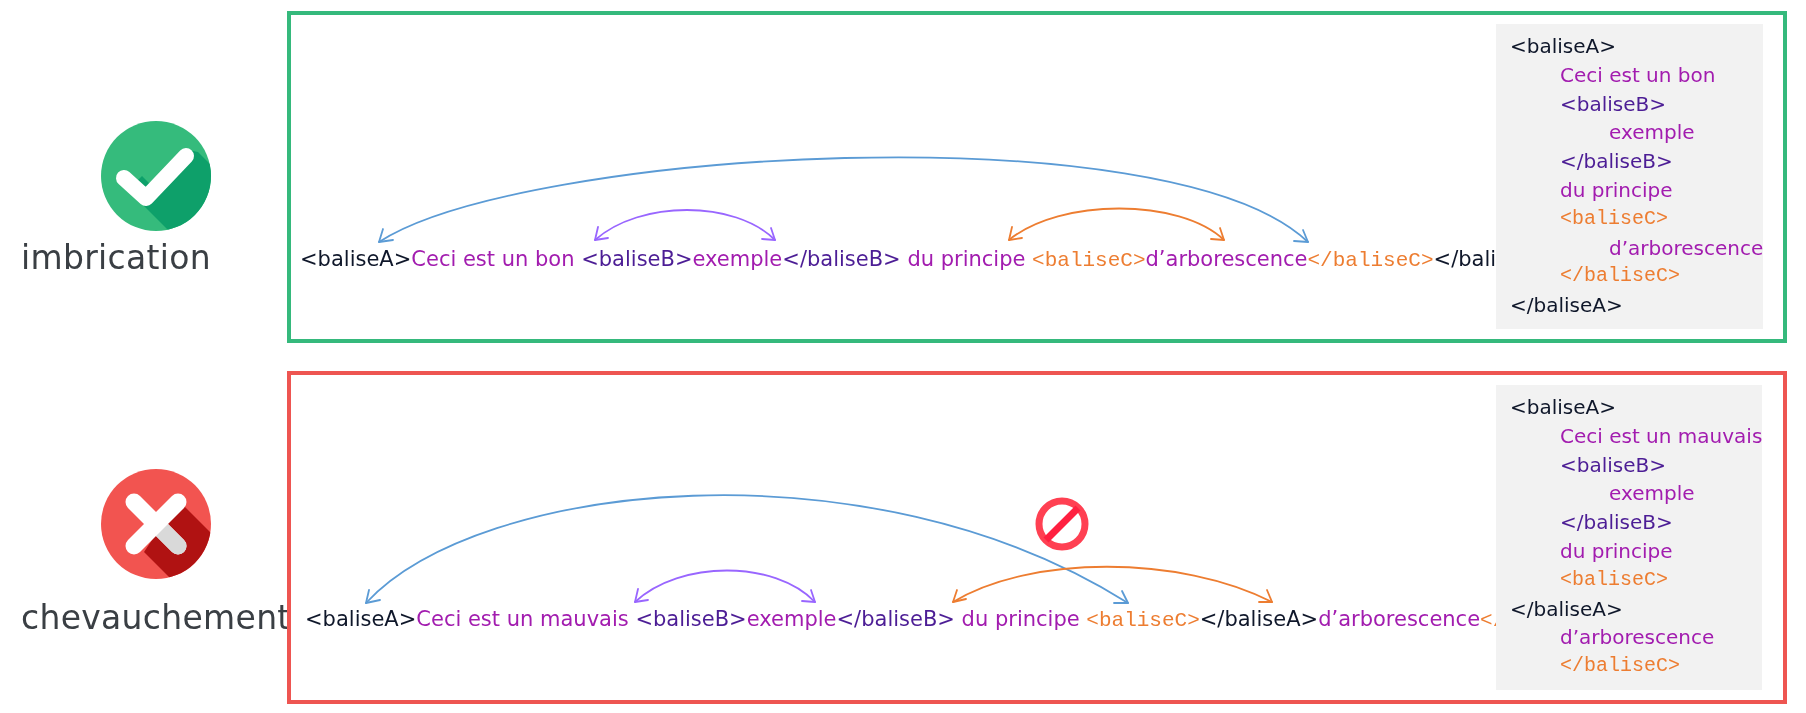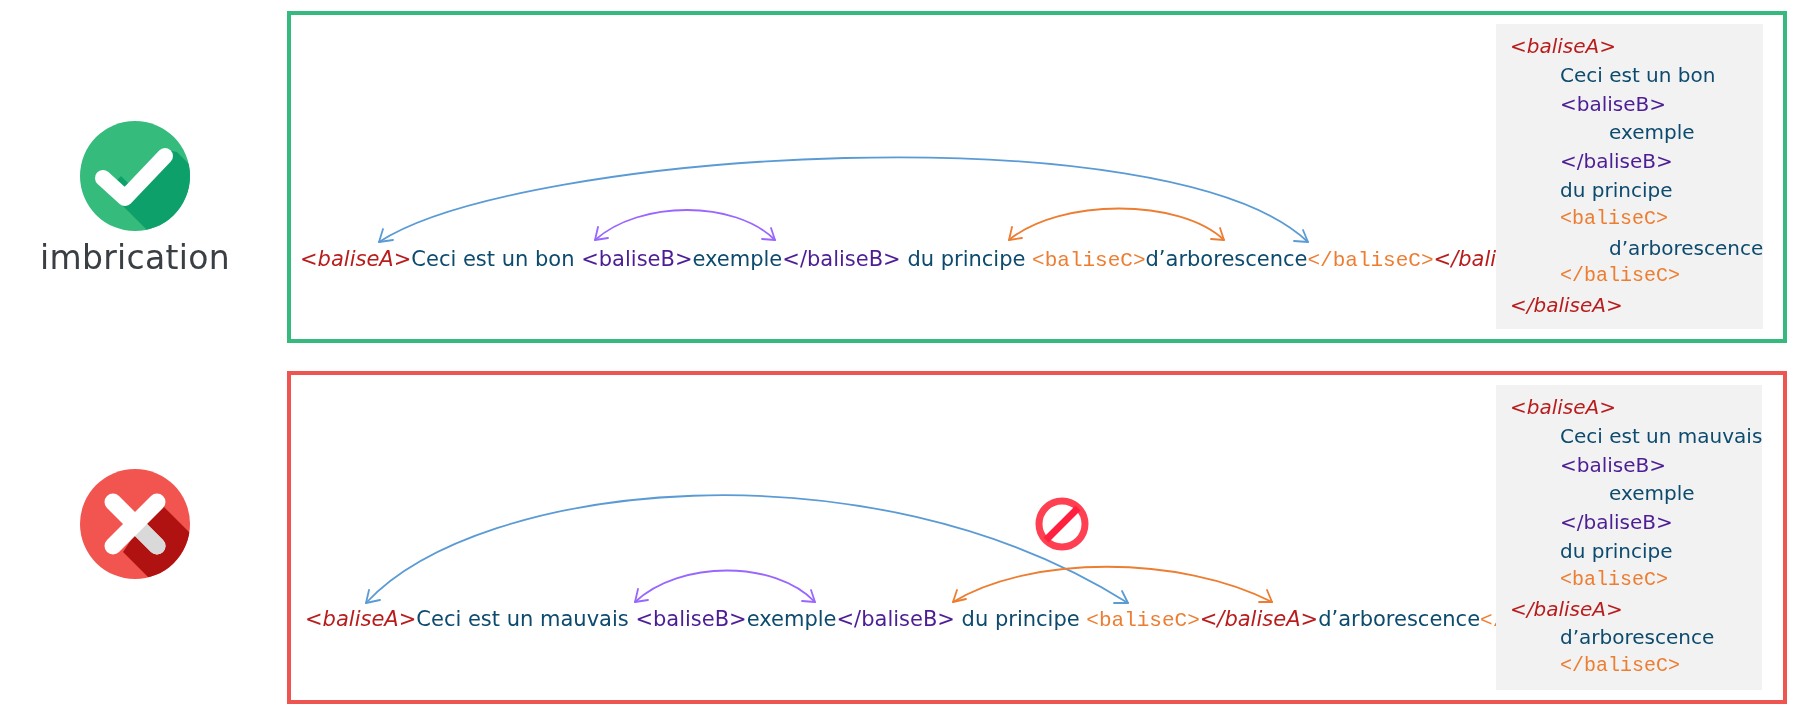--- a/index.html
+++ b/index.html
@@ -1,26 +1,26 @@
 <!DOCTYPE html>
 <html><head>
 <meta charset="utf-8">
 <style>
   html, body { margin:0; padding:0; background:#ffffff; }
   body { width:1806px; height:713px; position:relative; overflow:hidden;
          font-family:"Liberation Sans", "DejaVu Sans", sans-serif; }
-  .status { position:absolute; left:0; width:270px; text-align:center; }
+  .status { position:absolute; left:0; width:270px; text-align:left;padding-left:21px; }
   .status svg { display:block; margin:0 auto; }
   .status-label { font-size:33px; color:#3a3f44; margin-top:6px; font-family:"DejaVu Sans", sans-serif; letter-spacing:0.3px; }
   .panel { position:absolute; left:287px; width:1500px; box-sizing:border-box; border:4px solid; }
   .panel.good { top:11px; height:332px; border-color:#35b97c; }
   .panel.bad  { top:371px; height:333px; border-color:#ee5551; }
   .arcs { position:absolute; left:0; top:0; }
   .inline { position:absolute; white-space:nowrap; font-size:21px; color:#000; font-family:"DejaVu Sans", sans-serif; }
-  .A { color:#b91c1c;font-style:italic; } .B { color:#4c1d95; } .C { color:#ed7d31;font-family:Liberation Mono, monospace; } .T { color:#0c4a6e; }
+  .A { color:#0f172a; } .B { color:#4c1d95; } .C { color:#ed7d31;font-family:Liberation Mono, monospace; } .T { color:#a21caf; }
   .tree { position:absolute; background:#f2f2f2; font-size:20px; line-height:28.8px;
           font-family:"DejaVu Sans", sans-serif; padding:8px 14px; box-sizing:border-box; }
   .tree div { white-space:nowrap; }
   .l0 { padding-left:0; } .l1 { padding-left:50px; } .l2 { padding-left:99px; }
 </style>
 </head>
 <body>
 
 <div class="status" style="top:120px;">
   <svg width="112" height="112" viewBox="0 0 112 112">
@@ -42,20 +42,21 @@
         <clipPath id="cr">
           <circle cx="56" cy="56" r="55"></circle>
         </clipPath>
       </defs>
     <circle cx="56" cy="56" r="55" fill="#f25450"></circle>
     <polygon clip-path="url(#cr)" points="82,36 120,74 120,120 80,120 44,84 60,60" fill="#b01212"></polygon>
     <line x1="34" y1="34" x2="78" y2="78" stroke="#ffffff" stroke-width="17" stroke-linecap="round"></line>
     <line x1="58" y1="58" x2="78" y2="78" stroke="#d9d9d9" stroke-width="17" stroke-linecap="round"></line>
     <line x1="78" y1="34" x2="34" y2="78" stroke="#ffffff" stroke-width="17" stroke-linecap="round"></line>
   </svg>
+  <div class="status-label" style="margin-top:18px;">chevauchement</div>
 </div>
 
 <div class="panel good"></div>
 
 <svg class="arcs" width="1806" height="713" viewBox="0 0 1806 713">
   <g fill="none" stroke-width="1.8" stroke-linecap="round">
 
     <path d="M379 242 C520 150, 1170 110, 1308 242" stroke="#5b9bd5"></path>
     <path d="M379 242 l14 -2 M379 242 l4 -13" stroke="#5b9bd5"></path>
     <path d="M1308 242 l-14 -1 M1308 242 l-5 -12" stroke="#5b9bd5"></path>

